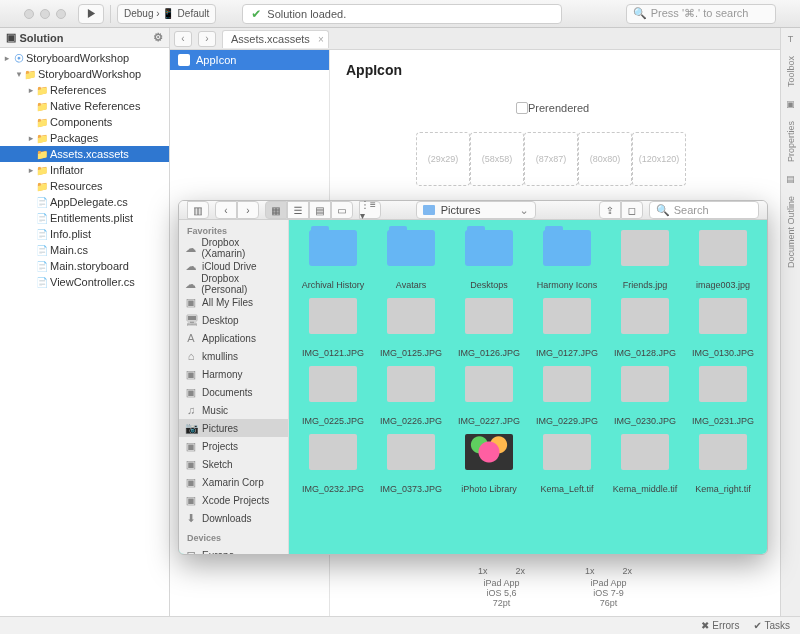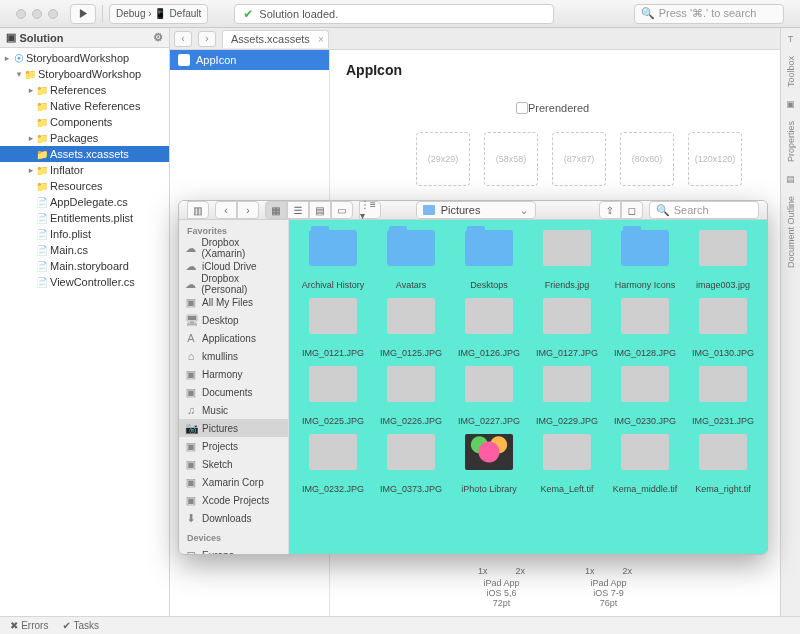--- a/index.html
+++ b/index.html
@@ -1,19 +1,19 @@
 <!DOCTYPE html>
 <html><head>
 <meta charset="utf-8">
 <style>
 * { box-sizing: border-box; margin: 0; padding: 0; font-family: -apple-system, "Helvetica Neue", Arial, sans-serif; }
 body { width: 800px; height: 634px; background: #ececec; position: relative; overflow: hidden; font-size: 11px; color: #333; }
 
 
-.toolbar { height: 28px; background: linear-gradient(#f7f7f7,#e6e6e6); border-bottom: 1px solid #c9c9c9; display: flex; align-items: center; padding: 0 16px; gap: 6px; }
+.toolbar { height: 28px; background: linear-gradient(#f7f7f7,#e6e6e6); border-bottom: 1px solid #c9c9c9; display: flex; align-items: center; padding: 0 24px; gap: 6px; }
 .traffic { display: flex; gap: 6px; margin-right: 6px; }
 .traffic span { width: 10px; height: 10px; border-radius: 50%; background: #d9d9d9; border: 1px solid #c3c3c3; }
 .btn { height: 20px; background: #fafafa; border: 1px solid #cfcfcf; border-radius: 4px; display: flex; align-items: center; justify-content: center; padding: 0 6px; font-size: 10px; color: #555; }
 .play { width: 26px; }
 .play svg { width: 9px; height: 9px; }
 .tb-sep { width: 1px; height: 18px; background: #d0d0d0; }
 .pill { flex: 0 0 auto; }
 .status { flex: 1; margin: 0 20px; max-width: 320px; background: #fff; border: 1px solid #cfcfcf; border-radius: 4px; height: 20px; display: flex; align-items: center; padding: 0 8px; gap: 6px; color: #555; }
 .status .ok { color: #4caf50; font-size: 12px; }
 .search-top { width: 150px; background: #fafafa; border: 1px solid #cfcfcf; border-radius: 4px; height: 20px; display: flex; align-items: center; padding: 0 6px; color: #999; gap: 4px; margin-left: auto; }
@@ -40,31 +40,31 @@
 .doc-tab { height: 18px; padding: 0 18px 0 8px; background: #fff; border: 1px solid #d6d6d6; border-bottom: none; border-radius: 3px 3px 0 0; position: relative; display: flex; align-items: center; color: #555; }
 .doc-tab .x { position: absolute; right: 4px; color: #aaa; font-size: 10px; }
 .editor-body { flex: 1; display: flex; }
 .asset-list { width: 160px; border-right: 1px solid #e4e4e4; }
 .asset-row { height: 20px; display: flex; align-items: center; padding: 0 8px; background: #3a82df; color: #fff; gap: 6px; }
 .asset-row .ic2 { width: 12px; height: 12px; background: #fff; border-radius: 2px; }
 .asset-main { flex: 1; padding: 12px 16px; position: relative; }
 .asset-title { font-size: 14px; font-weight: 600; color: #222; margin-bottom: 24px; }
 .prerender { display: flex; align-items: center; color: #555; margin-left: 170px; margin-bottom: 18px; }
 .chk { width: 12px; height: 12px; border: 1px solid #bbb; border-radius: 2px; background: #fff; }
-.slots-row { display: flex; gap: 14px; margin-left: 70px; }
+.slots-row { display: flex; margin-left: 70px; }
 .slot { width: 54px; height: 54px; border: 1px dashed #c9c9c9; border-radius: 4px; display: flex; align-items: center; justify-content: center; color: #bbb; font-size: 9px; }
 .ipad-labels { position: absolute; bottom: 8px; left: 0; right: 0; display: flex; justify-content: center; gap: 60px; color: #777; font-size: 9px; text-align: center; }
 .ipad-labels > div > div:first-child { display: flex; gap: 28px; justify-content: center; margin-bottom: 2px; }
 
 
 .rail { width: 20px; background: #efefef; border-left: 1px solid #d6d6d6; display: flex; flex-direction: column; align-items: center; padding-top: 6px; gap: 12px; color: #888; font-size: 9px; }
 .rail .rl { writing-mode: vertical-rl; transform: rotate(180deg); }
 
 
-.statusbar { position: absolute; bottom: 0; left: 0; right: 0; height: 18px; background: #f1f1f1; border-top: 1px solid #d6d6d6; display: flex; align-items: center; padding: 0 10px; gap: 14px; color: #666; font-size: 10px; }
+.statusbar { position: absolute; bottom: 0; left: 0; right: 0; height: 18px; background: #f1f1f1; border-top: 1px solid #d6d6d6; display: flex; align-items: center; justify-content: flex-end; padding: 0 10px; gap: 14px; color: #666; font-size: 10px; }
 
 
 .finder { position: absolute; left: 178px; top: 200px; width: 590px; height: 355px; background: #f3f3f3; border: 1px solid #bdbdbd; border-radius: 6px; box-shadow: 0 10px 30px rgba(0,0,0,0.35); display: flex; flex-direction: column; overflow: hidden; }
 .finder-tb { height: 30px; background: linear-gradient(#f8f8f8,#e7e7e7); border-bottom: 1px solid #cfcfcf; display: flex; align-items: center; padding: 0 8px; gap: 6px; }
 .seg { display: flex; }
 .seg .s { width: 22px; height: 18px; border: 1px solid #cfcfcf; background: #fafafa; display: flex; align-items: center; justify-content: center; font-size: 10px; color: #666; }
 .seg .s:first-child { border-radius: 4px 0 0 4px; }
 .seg .s:last-child { border-radius: 0 4px 4px 0; }
 .seg .s.active { background: #d7d7d7; }
 .loc { flex: 0 0 120px; margin: 0 auto; height: 18px; border: 1px solid #cfcfcf; border-radius: 4px; background: #fafafa; display: flex; align-items: center; padding: 0 6px; gap: 6px; color: #444; }
@@ -382,29 +382,29 @@
           </div>
           <div class="item">
             <div class="thumb folder"></div>
             <div class="item-label">Avatars</div>
           </div>
           <div class="item">
             <div class="thumb folder"></div>
             <div class="item-label">Desktops</div>
           </div>
           <div class="item">
-            <div class="thumb "></div>
-            <div class="item-label">Friends.jpg</div>
-          </div>
-          <div class="item">
             <div class="thumb folder"></div>
             <div class="item-label">Harmony Icons</div>
           </div>
           <div class="item">
             <div class="thumb "></div>
+            <div class="item-label">Friends.jpg</div>
+          </div>
+          <div class="item">
+            <div class="thumb "></div>
             <div class="item-label">image003.jpg</div>
           </div>
         </div>
         <div class="grid-row">
           <div class="item">
             <div class="thumb "></div>
             <div class="item-label">IMG_0121.JPG</div>
           </div>
           <div class="item">
             <div class="thumb "></div>

